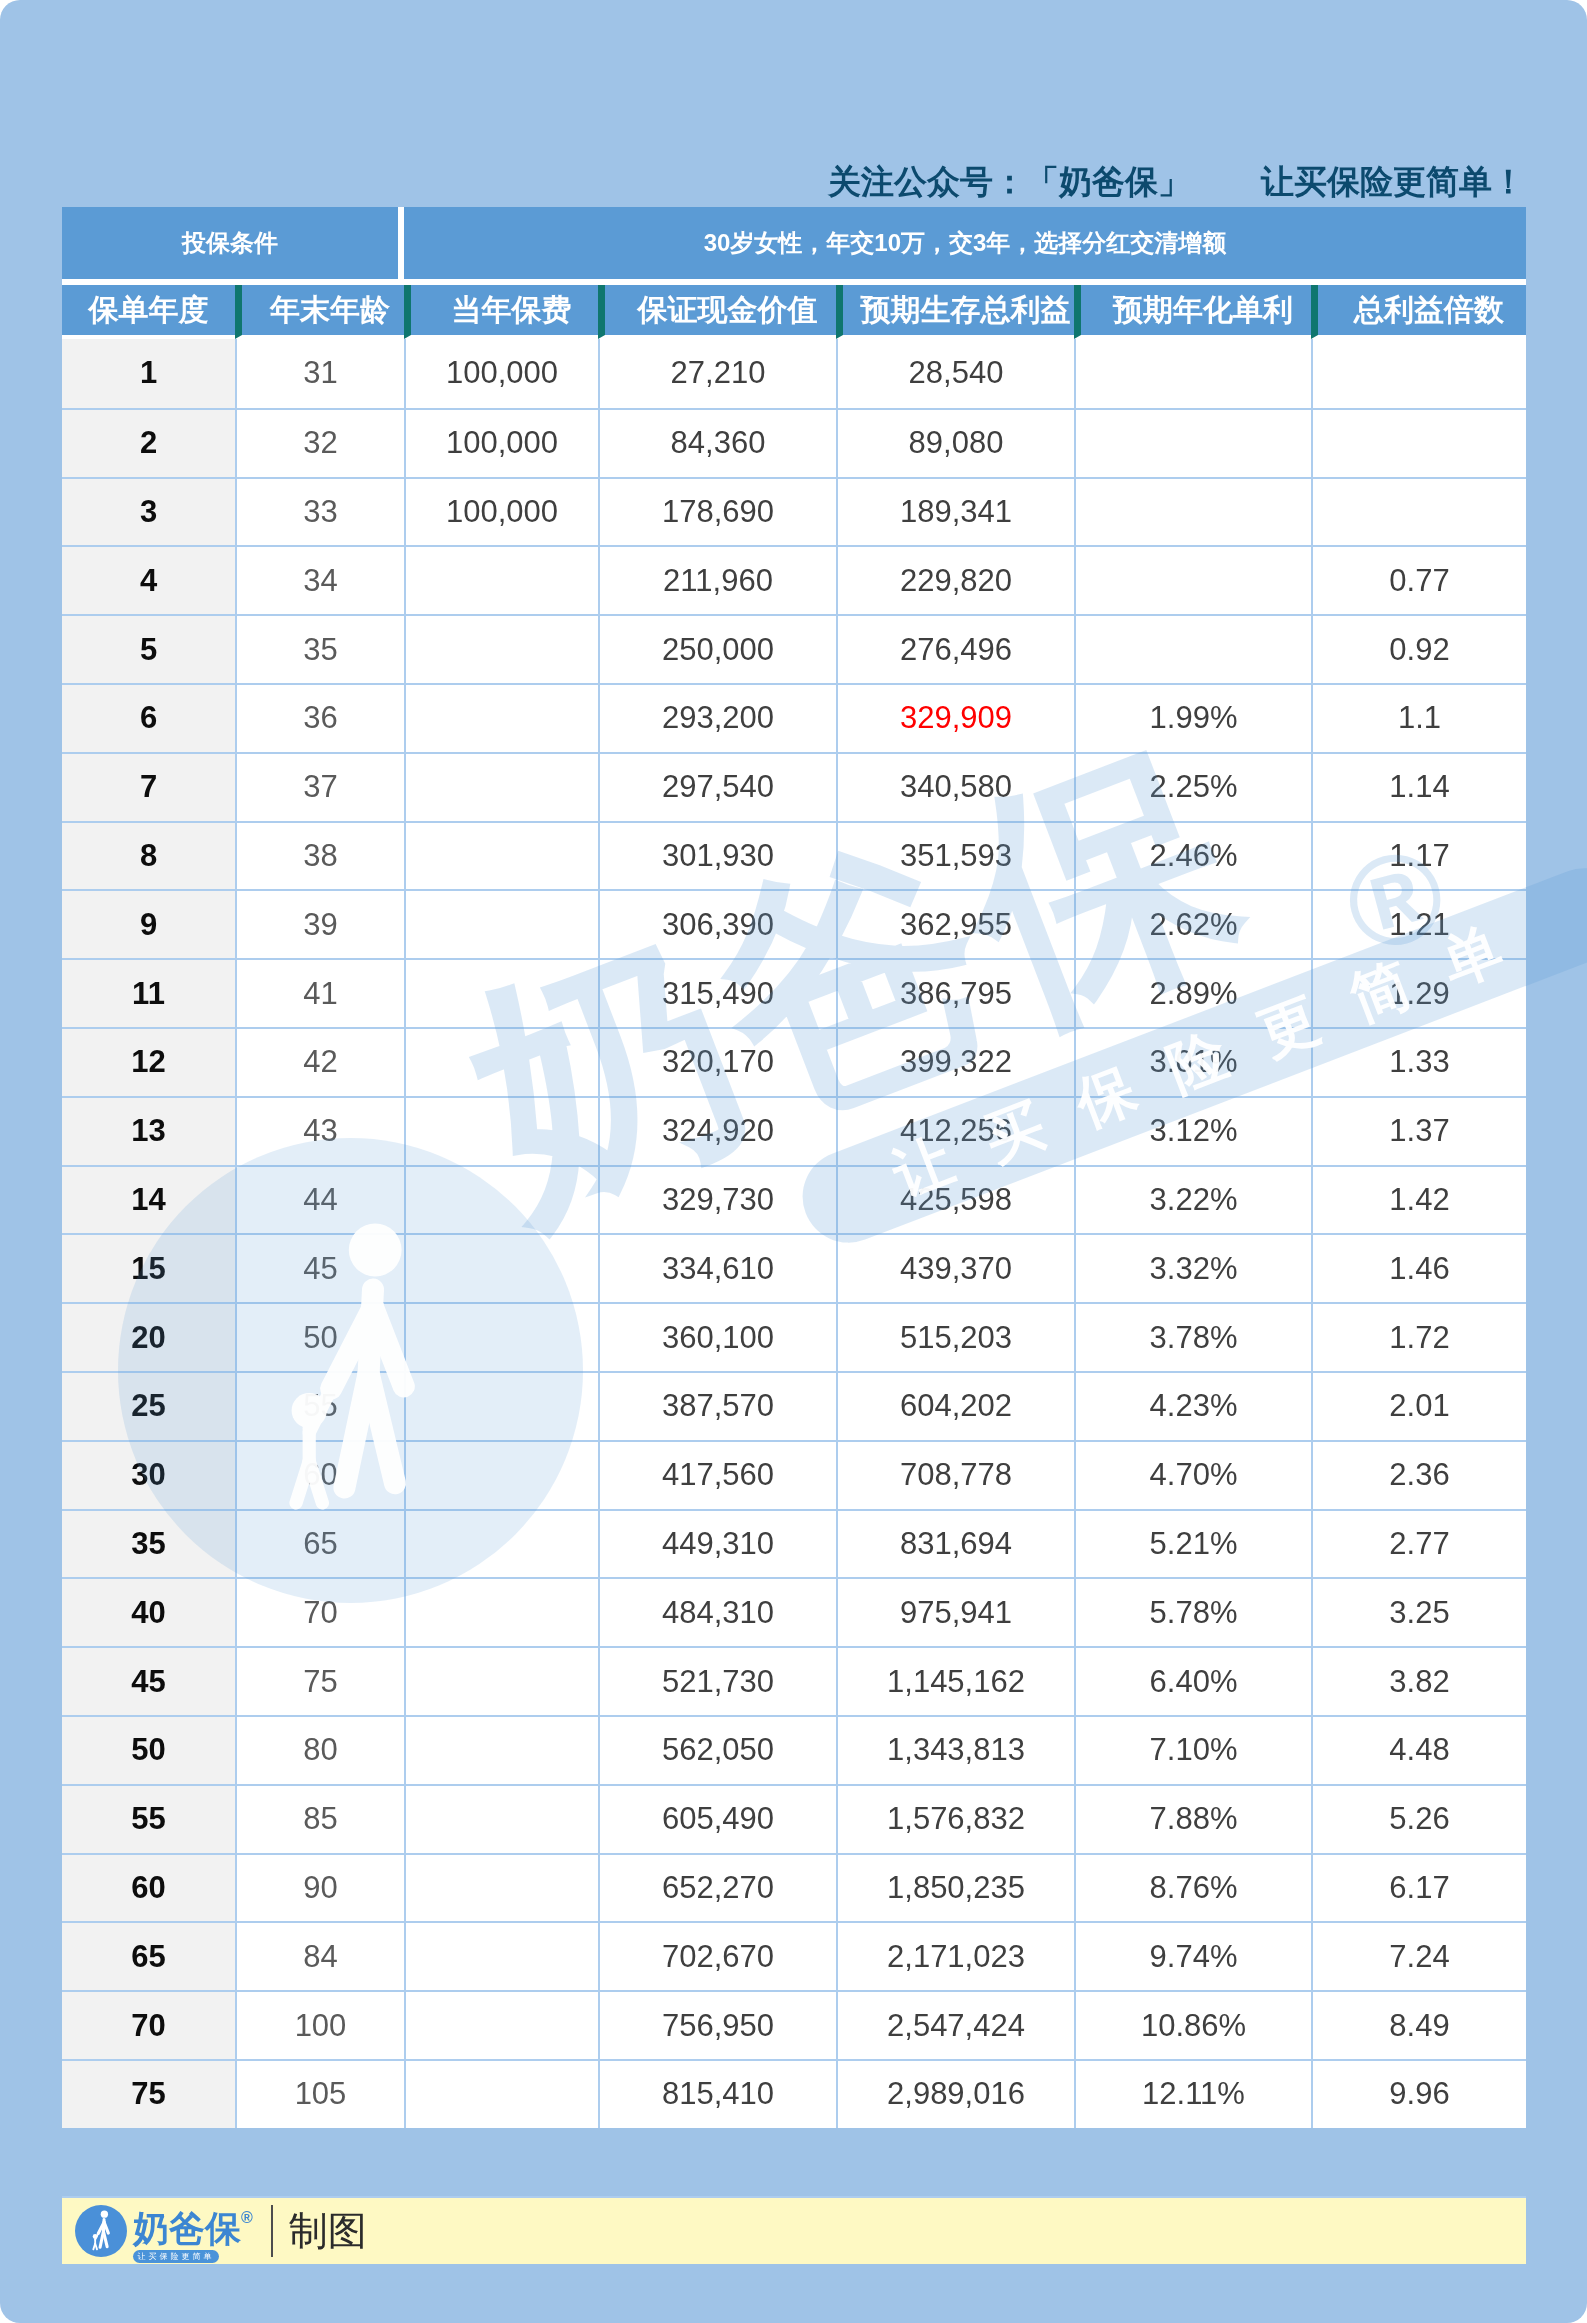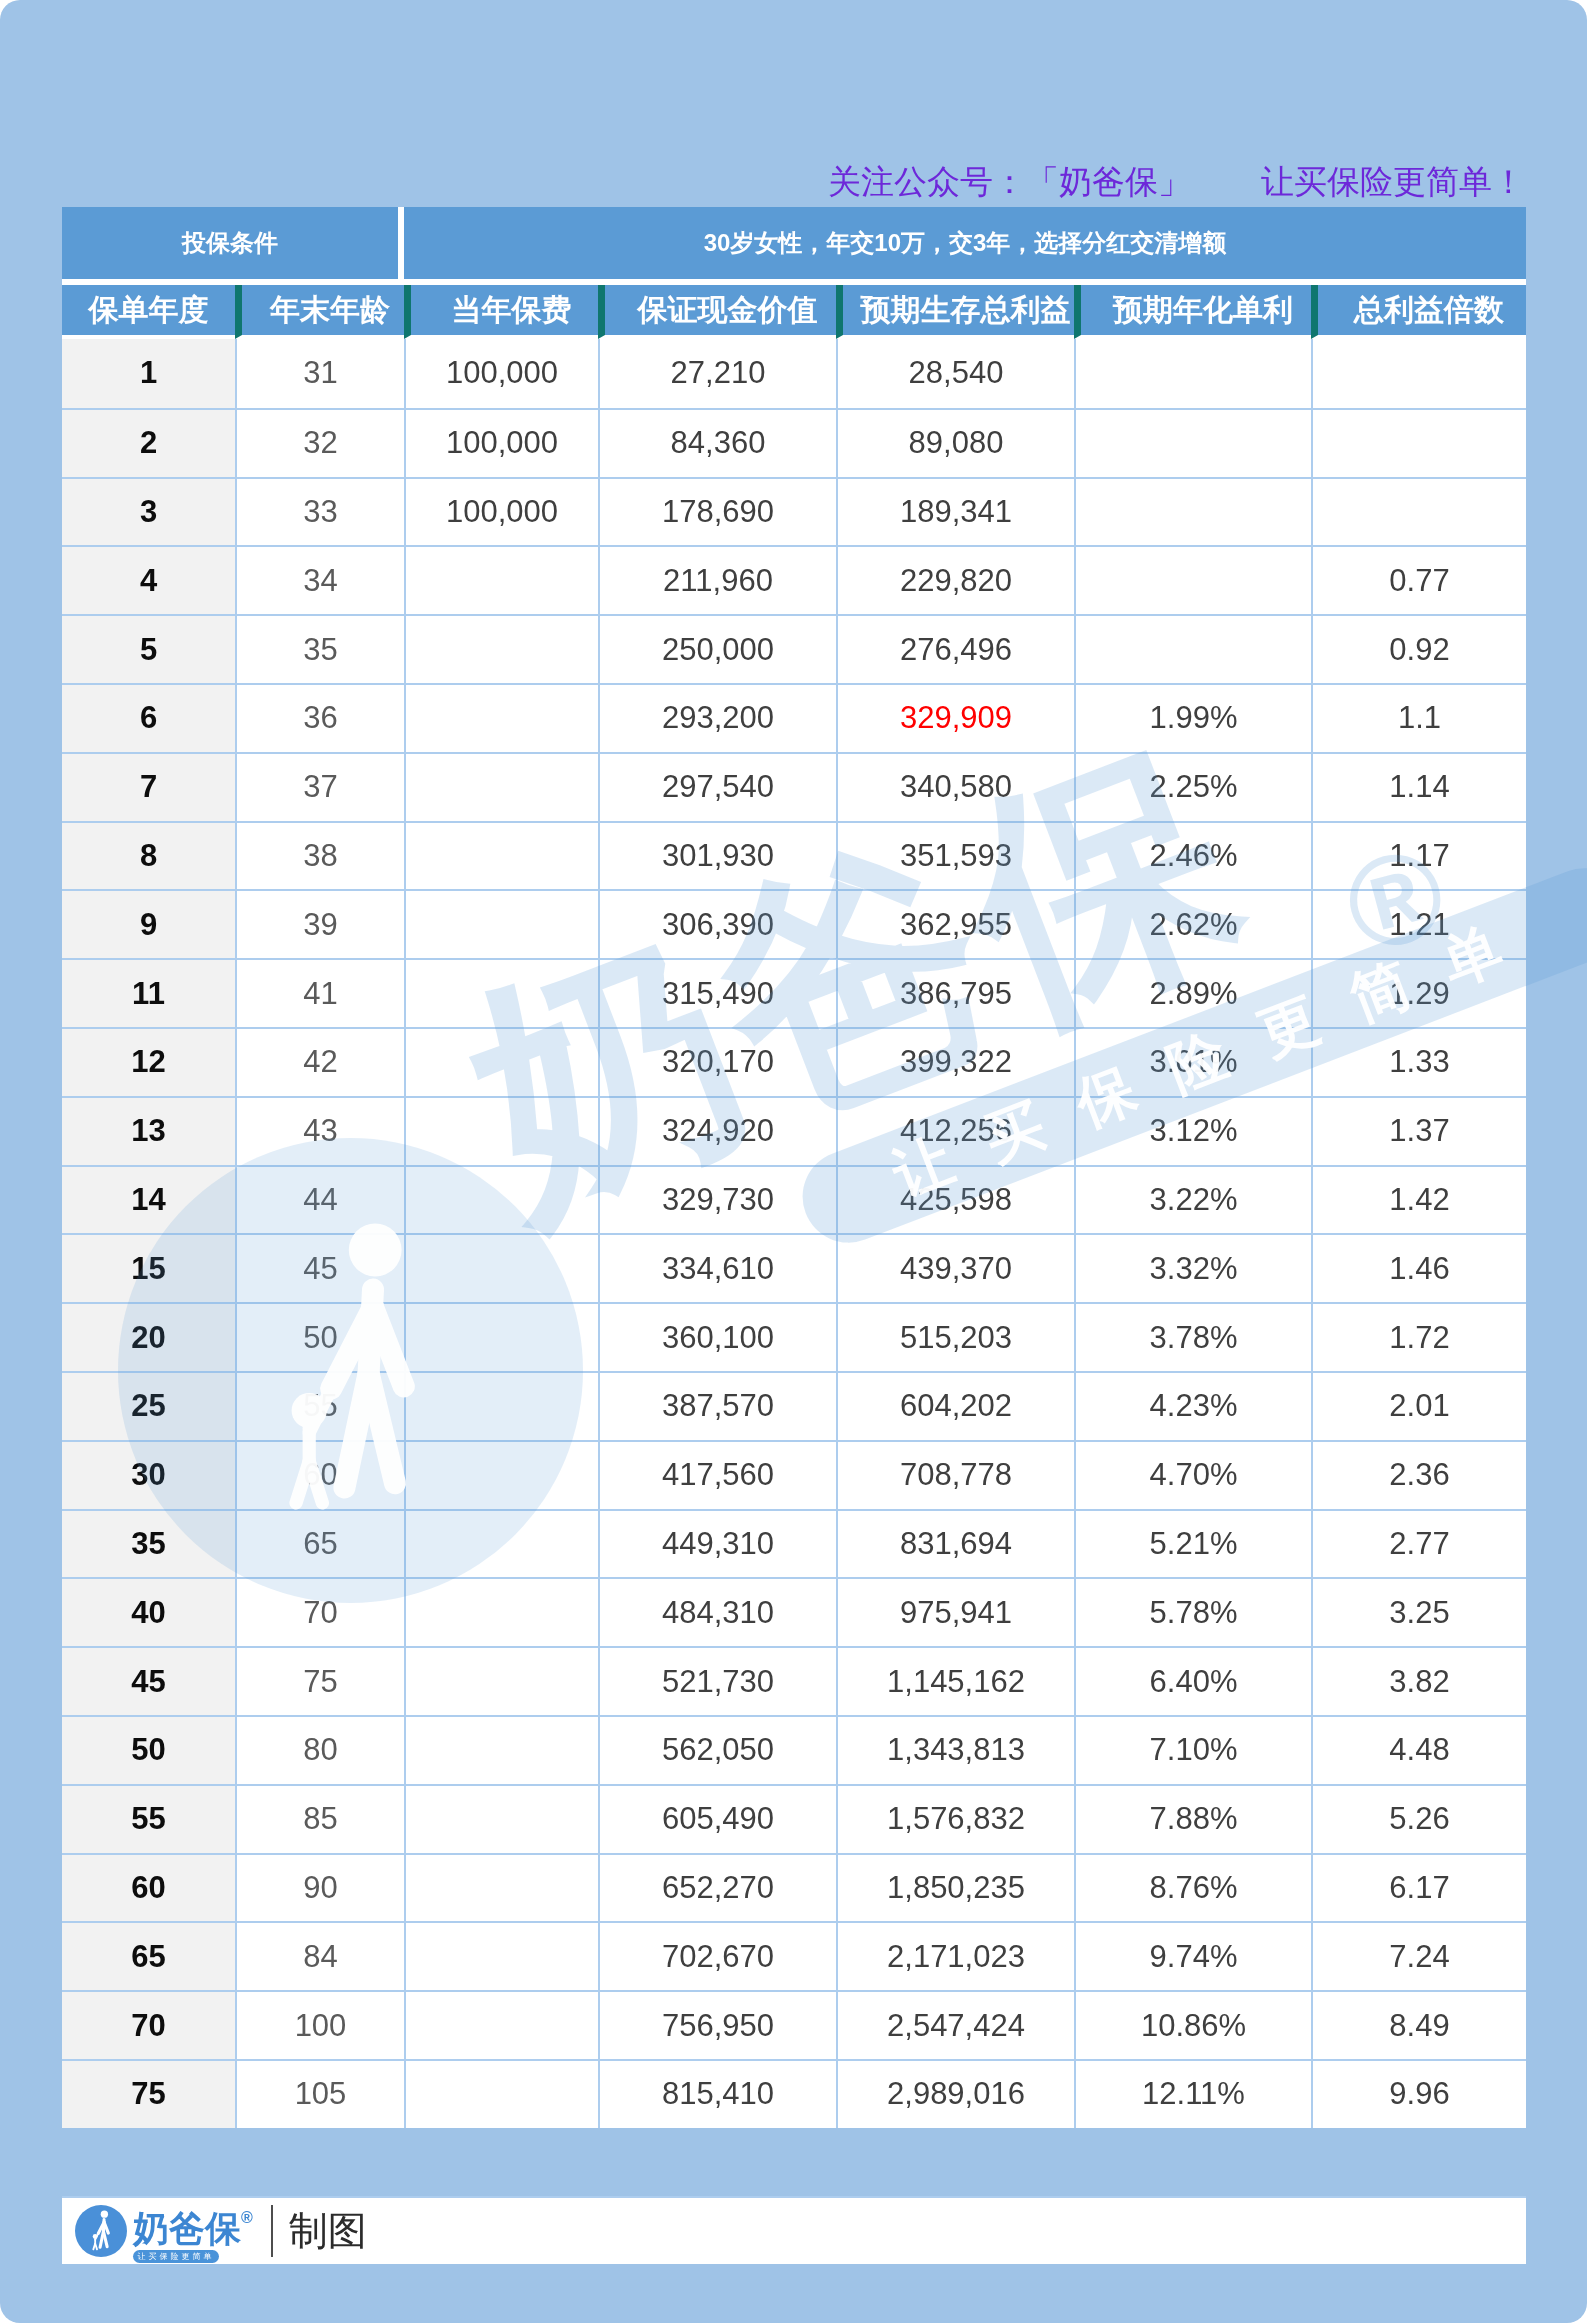--- a/index.html
+++ b/index.html
@@ -1,39 +1,39 @@
 <!DOCTYPE html>
 <html><head>
 <meta charset="utf-8">
 <style>
   html,body{margin:0;padding:0;background:#ffffff;}
   body{width:1587px;height:2323px;position:relative;font-family:"Liberation Sans","DejaVu Sans",sans-serif;}
   .canvas{position:absolute;left:0;top:0;width:1587px;height:2323px;background:#9fc3e7;border-radius:20px;overflow:hidden;}
 
   .page-title{position:absolute;left:72px;top:42px;font-size:65px;font-weight:bold;color:#ffffff;letter-spacing:3px;white-space:nowrap;}
 
-  .notice{position:absolute;right:62px;top:160px;font-size:33px;font-weight:normal;color:#6d28d9;white-space:nowrap;}
+  .notice{position:absolute;right:62px;top:160px;font-size:33px;font-weight:bold;color:#0c4a6e;white-space:nowrap;}
   .notice .gap{display:inline-block;width:70px;}
 
   table.benefit{position:absolute;left:62px;top:207px;width:1464px;border-collapse:separate;border-spacing:0;table-layout:fixed;}
   table.benefit th,table.benefit td{box-sizing:border-box;padding:0;text-align:center;vertical-align:middle;overflow:hidden;}
 
   thead th{background:#5b9bd5;color:#ffffff;font-weight:bold;}
   tr.cond-row th{height:78px;font-size:24px;border-bottom:6px solid #ffffff;}
   tr.cond-row th.cond-label{border-right:6px solid #ffffff;}
   tr.head-row th{height:54px;font-size:30px;border-bottom:4px solid #ffffff;}
   tr.head-row th + th{border-left:7px solid #0f766e;padding-left:14px;}
 
   tbody td{height:68.8px;font-size:31px;color:#3f3f3f;background:#ffffff;}
   tbody td:first-child{background:#f2f2f2;color:#0d0d0d;font-weight:bold;}
   tbody td:nth-child(2){color:#5a5a5a;}
   tbody td + td{border-left:2px solid #adcdee;}
   tbody tr + tr td{border-top:2px solid #adcdee;}
 
-  .footer-band{position:absolute;left:62px;top:2196px;width:1464px;height:66px;background:#ffffff;border-top:2px solid #adcdee;display:flex;align-items:center;}
+  .footer-band{position:absolute;left:62px;top:2196px;width:1464px;height:66px;background:#fef9c3;border-top:2px solid #adcdee;display:flex;align-items:center;}
   .logo-circle{width:52px;height:52px;border-radius:50%;background:#4a90d8;margin-left:13px;display:flex;align-items:center;justify-content:center;flex:0 0 auto;}
   .brand-stack{margin-left:6px;display:flex;flex-direction:column;align-items:flex-start;}
   .brand-line{font-size:36px;font-weight:bold;color:#3c86d2;line-height:36px;white-space:nowrap;}
   .brand-line .reg{font-size:16px;vertical-align:18px;}
   .brand-bar{margin-top:3px;background:#4a93d9;border-radius:7px;height:13px;width:86px;display:flex;align-items:center;justify-content:center;font-size:8px;color:#ffffff;letter-spacing:3px;white-space:nowrap;}
   .footer-divider{width:2px;height:52px;background:#4d4d4d;margin:0 16px 0 18px;}
   .credit{font-size:39px;color:#2b2b2b;}
 
   .watermark{position:absolute;pointer-events:none;}
   .wm-circle{left:118px;top:1138px;width:465px;height:465px;border-radius:50%;background:rgba(91,155,213,0.17);display:flex;align-items:center;justify-content:center;}

